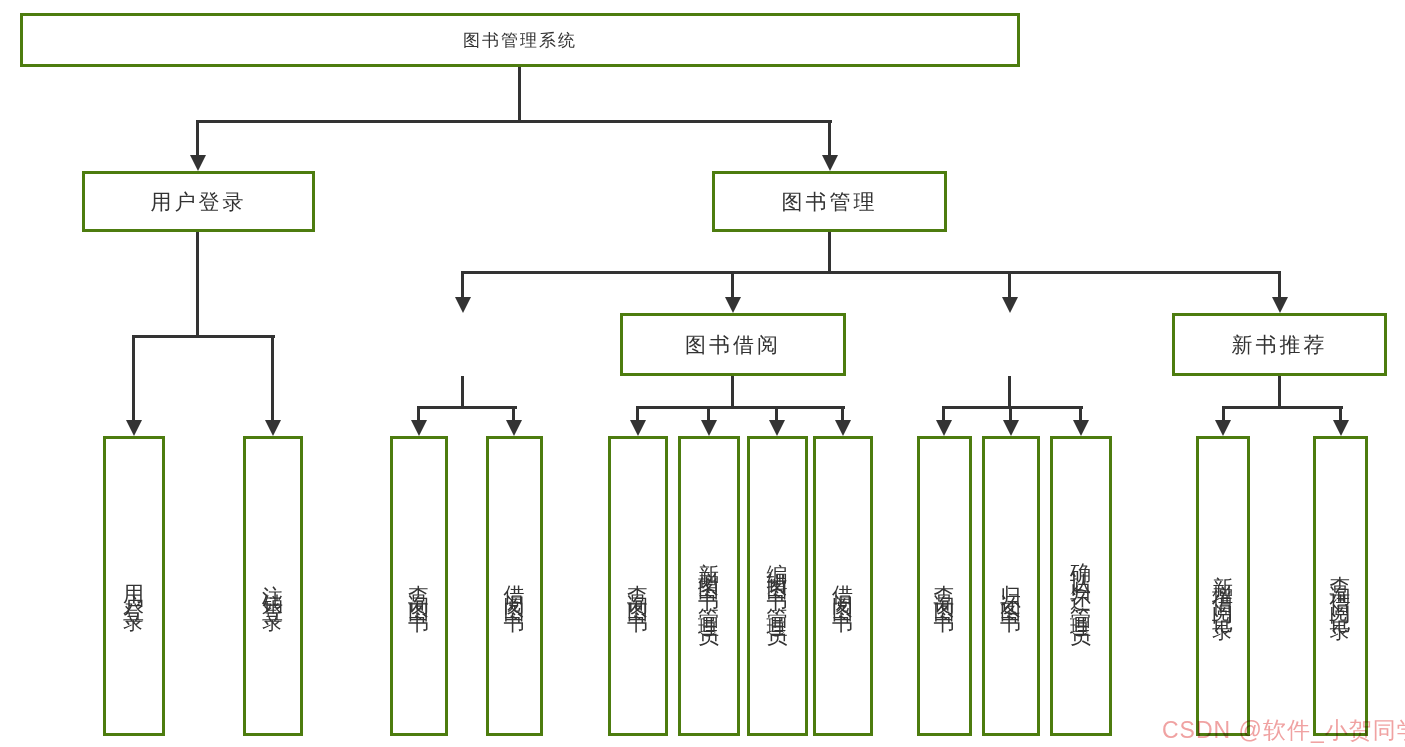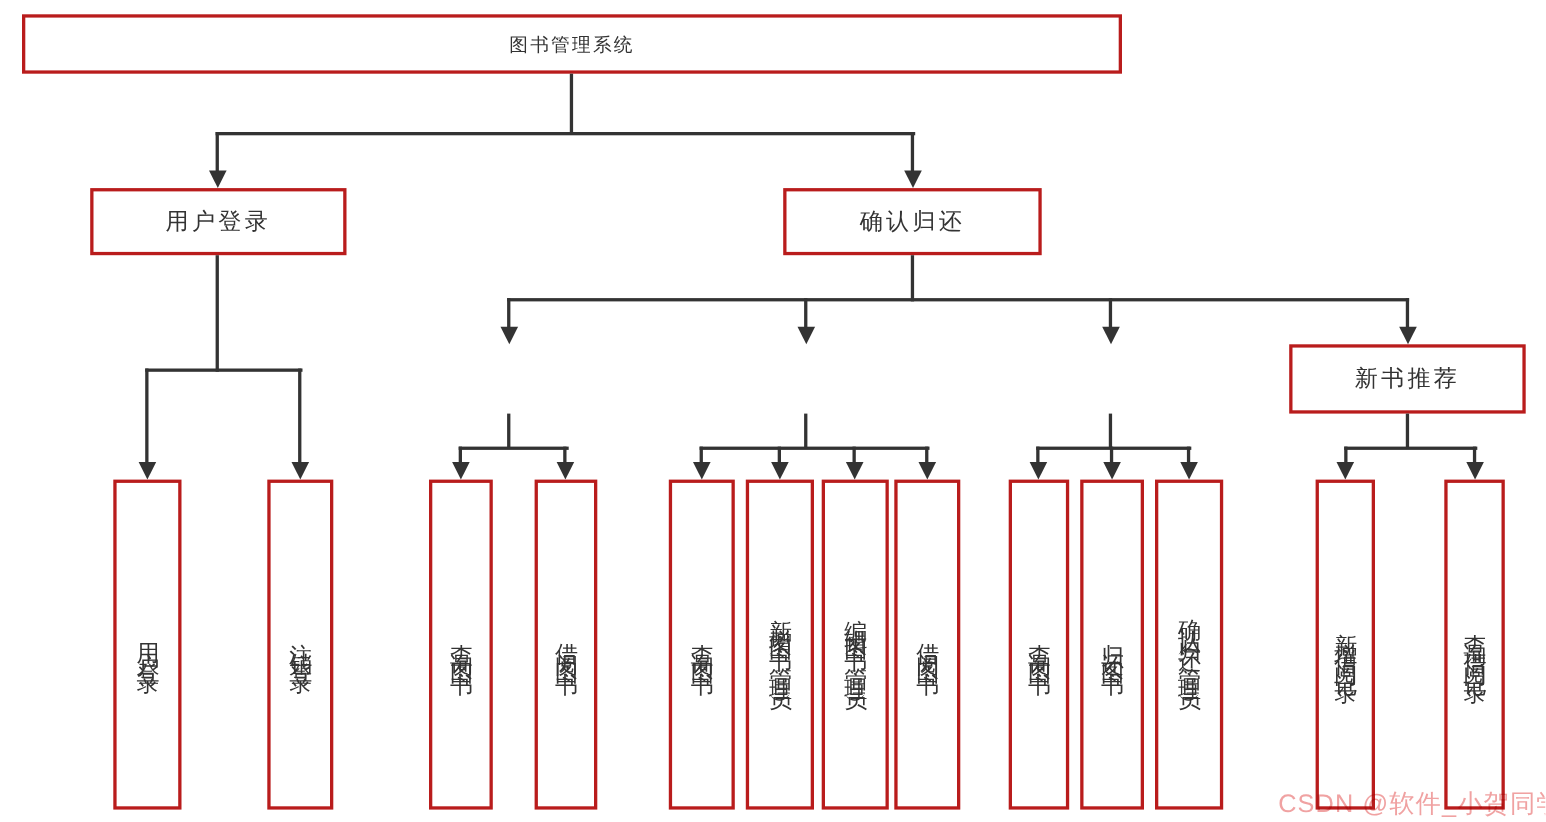--- a/index.html
+++ b/index.html
@@ -8,21 +8,21 @@
     width: 1405px;
     height: 747px;
     background: #ffffff;
     overflow: hidden;
     font-family: "Liberation Sans", sans-serif;
     color: #333333;
   }
   .node {
     position: absolute;
     box-sizing: border-box;
-    border: 3px solid #b91c1c;
+    border: 3px solid #4d7c0f;
     background: #ffffff;
     display: flex;
     align-items: center;
     justify-content: center;
   }
   .lbl {
     font-size: 21px;
     letter-spacing: 3px;
     white-space: nowrap;
     line-height: 1;
@@ -63,24 +63,27 @@
 
   <div class="node root" style="left:20px;top:13px;width:1000px;height:54px">
     <span class="lbl">图书管理系统</span>
   </div>
 
   <div class="node" style="left:82px;top:171px;width:233px;height:61px">
     <span class="lbl">用户登录</span>
   </div>
 
   <div class="node" style="left:712px;top:171px;width:235px;height:61px">
-    <span class="lbl">确认归还</span>
-  </div>
-
-
+    <span class="lbl">图书管理</span>
+  </div>
+
+
+  <div class="node" style="left:620px;top:313px;width:226px;height:63px">
+    <span class="lbl">图书借阅</span>
+  </div>
 
 
   <div class="node" style="left:1172px;top:313px;width:215px;height:63px">
     <span class="lbl">新书推荐</span>
   </div>
 
   <div class="node" style="left:103px;top:436px;width:62px;height:300px">
     <span class="vlbl">用户登录</span>
   </div>
 

